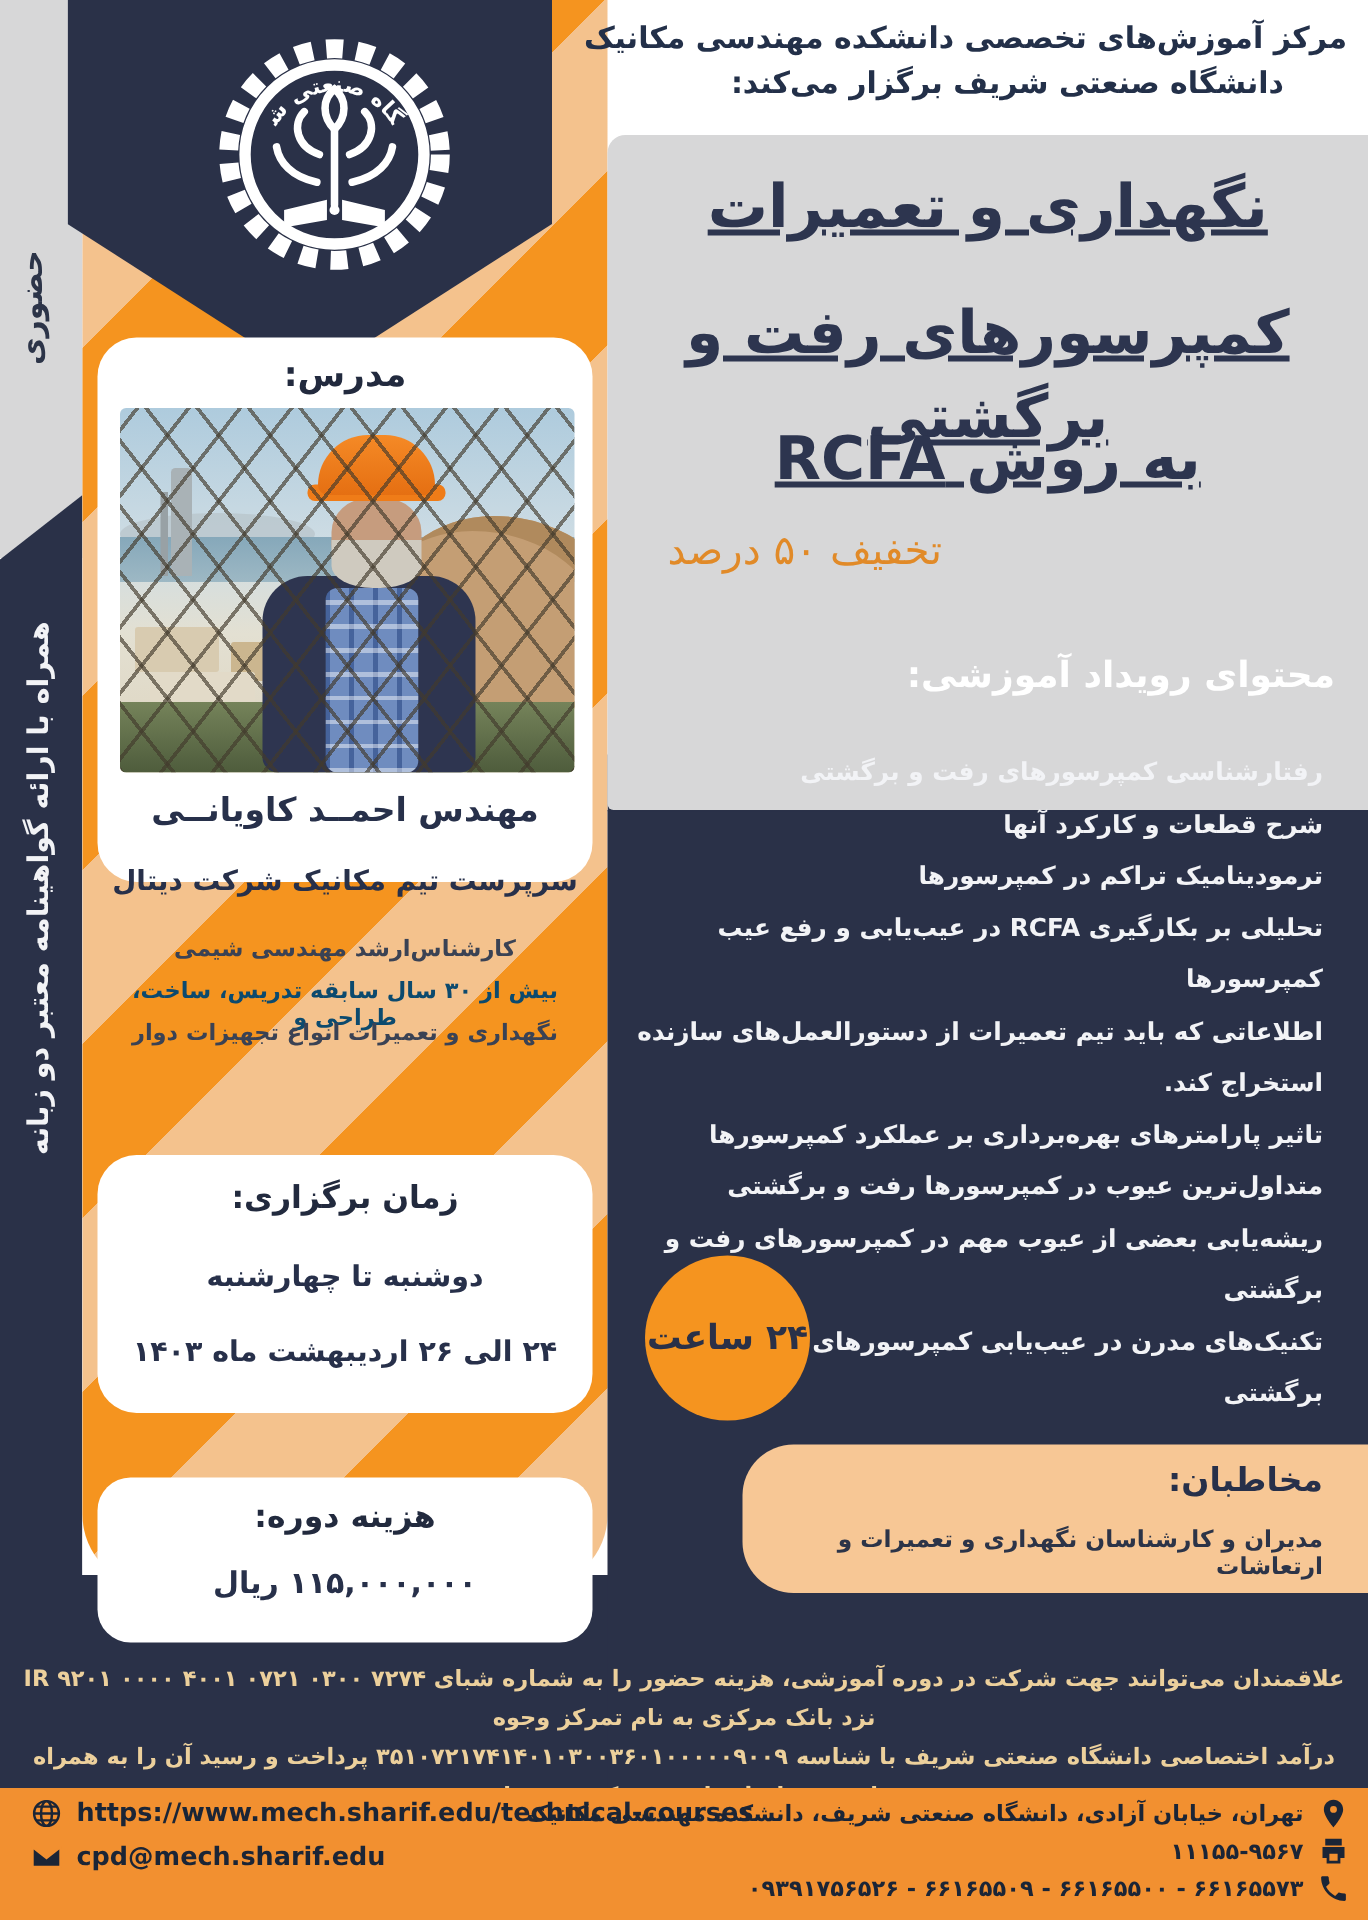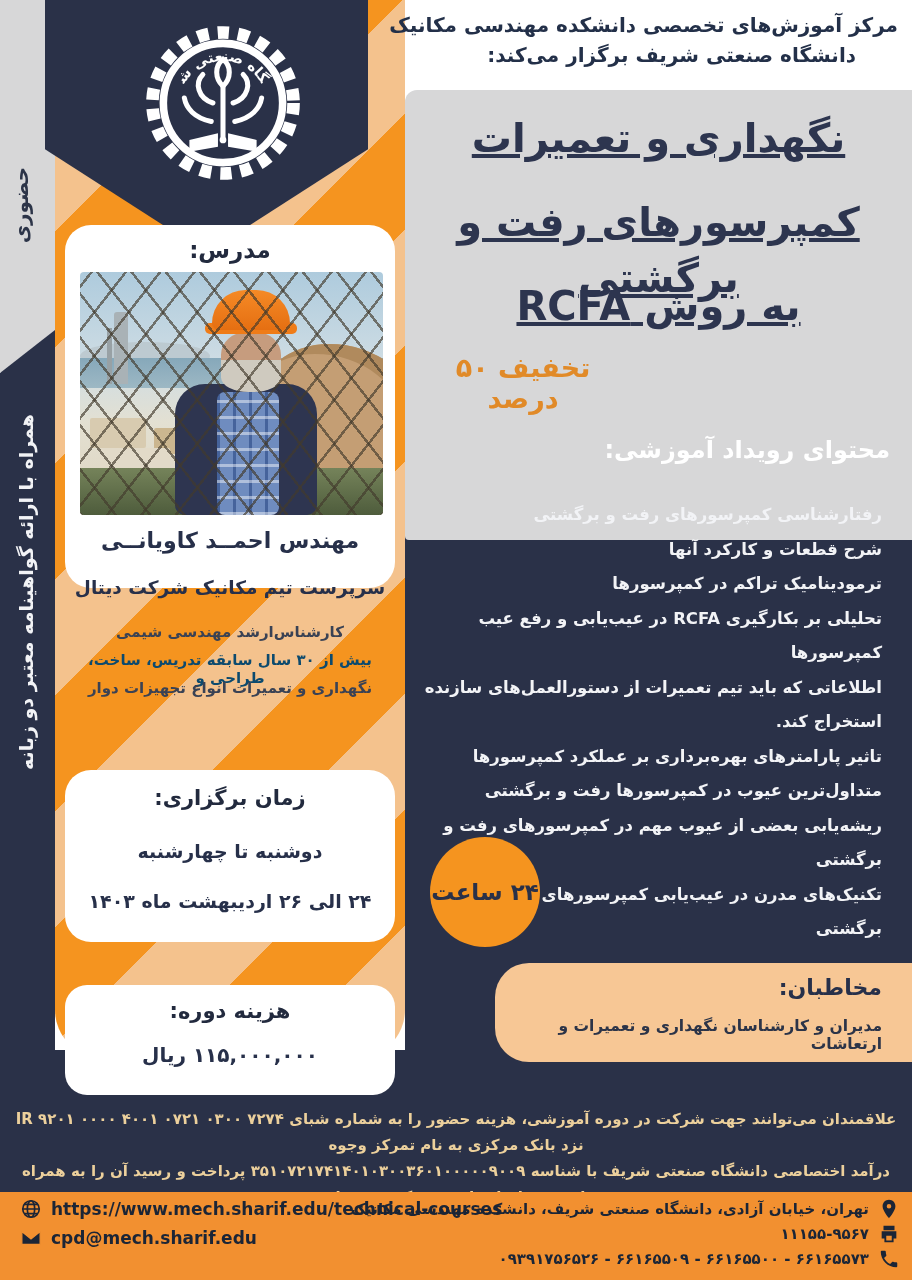--- a/index.html
+++ b/index.html
@@ -32,21 +32,21 @@
 
   
   .hdr{right:14px;top:10px;width:560px;text-align:right;color:#233049;font-weight:bold;font-size:20px;line-height:30px;}
   .hdr .l2{padding-left:0;padding-right:0;margin-right:0;text-align:right;padding-left:42px;}
   .hdr .l2{text-align:right;padding-right:42px;padding-left:0;}
 
   
   .gray-block{left:405px;top:90px;width:507px;height:450px;background:#d7d7d8;border-radius:12px 0 0 4px;}
   .title-line{left:405px;width:507px;text-align:center;color:#2d354f;font-weight:bold;font-size:40px;line-height:56px;text-decoration:underline;}
   .t1{top:110px;} .t2{top:194px;} .t3{top:278px;}
-  .discount{left:418px;width:210px;text-align:center;color:#e18a28;font-weight:bold;font-size:27px;}
+  .discount{left:418px;width:210px;color:#e18a28;font-weight:normal;font-size:27px;}
   .d1{top:352px;} .d2{top:402px;}
 
   
   .content-heading{right:22px;top:436px;width:400px;text-align:right;color:#ffffff;font-weight:bold;font-size:24px;}
   .content-list{right:30px;top:498px;width:462px;color:#f2f3f6;font-size:16.5px;font-weight:600;text-align:right;line-height:34.5px;}
 
   
   .circle24{left:430px;top:837px;width:110px;height:110px;border-radius:50%;background:#f5941f;
             display:flex;align-items:center;justify-content:center;color:#2a3148;font-weight:bold;font-size:23px;}
 

